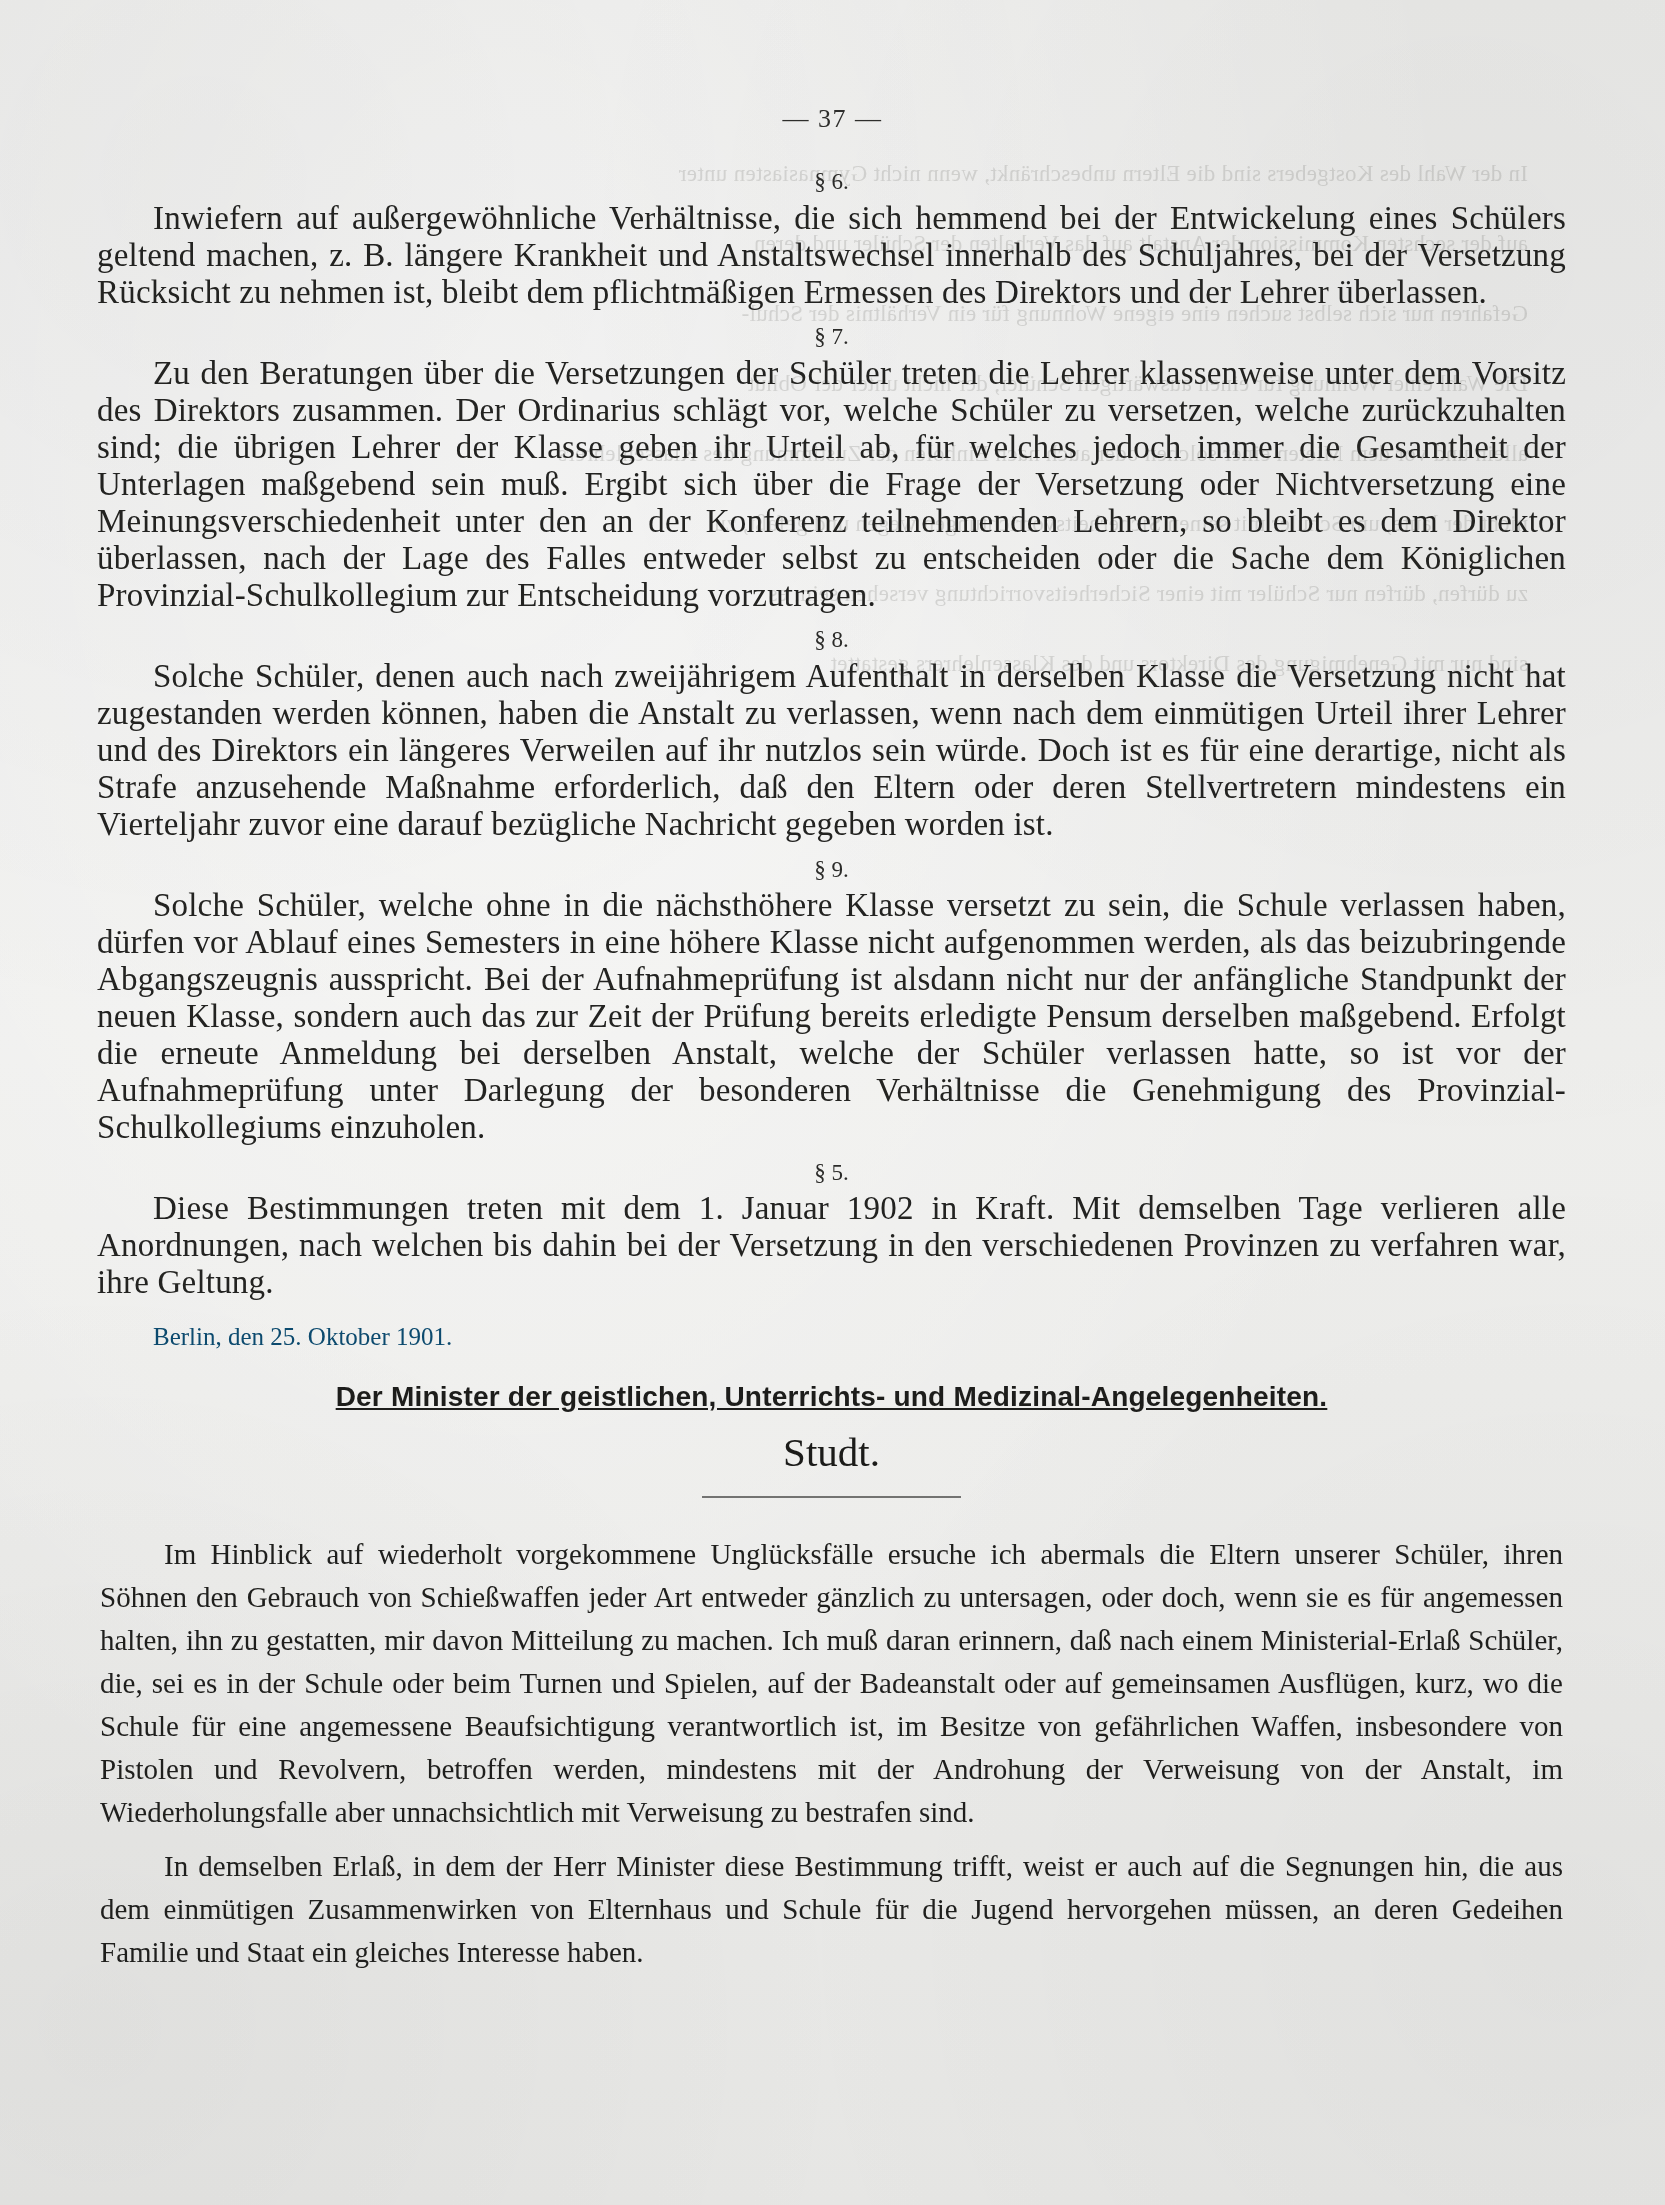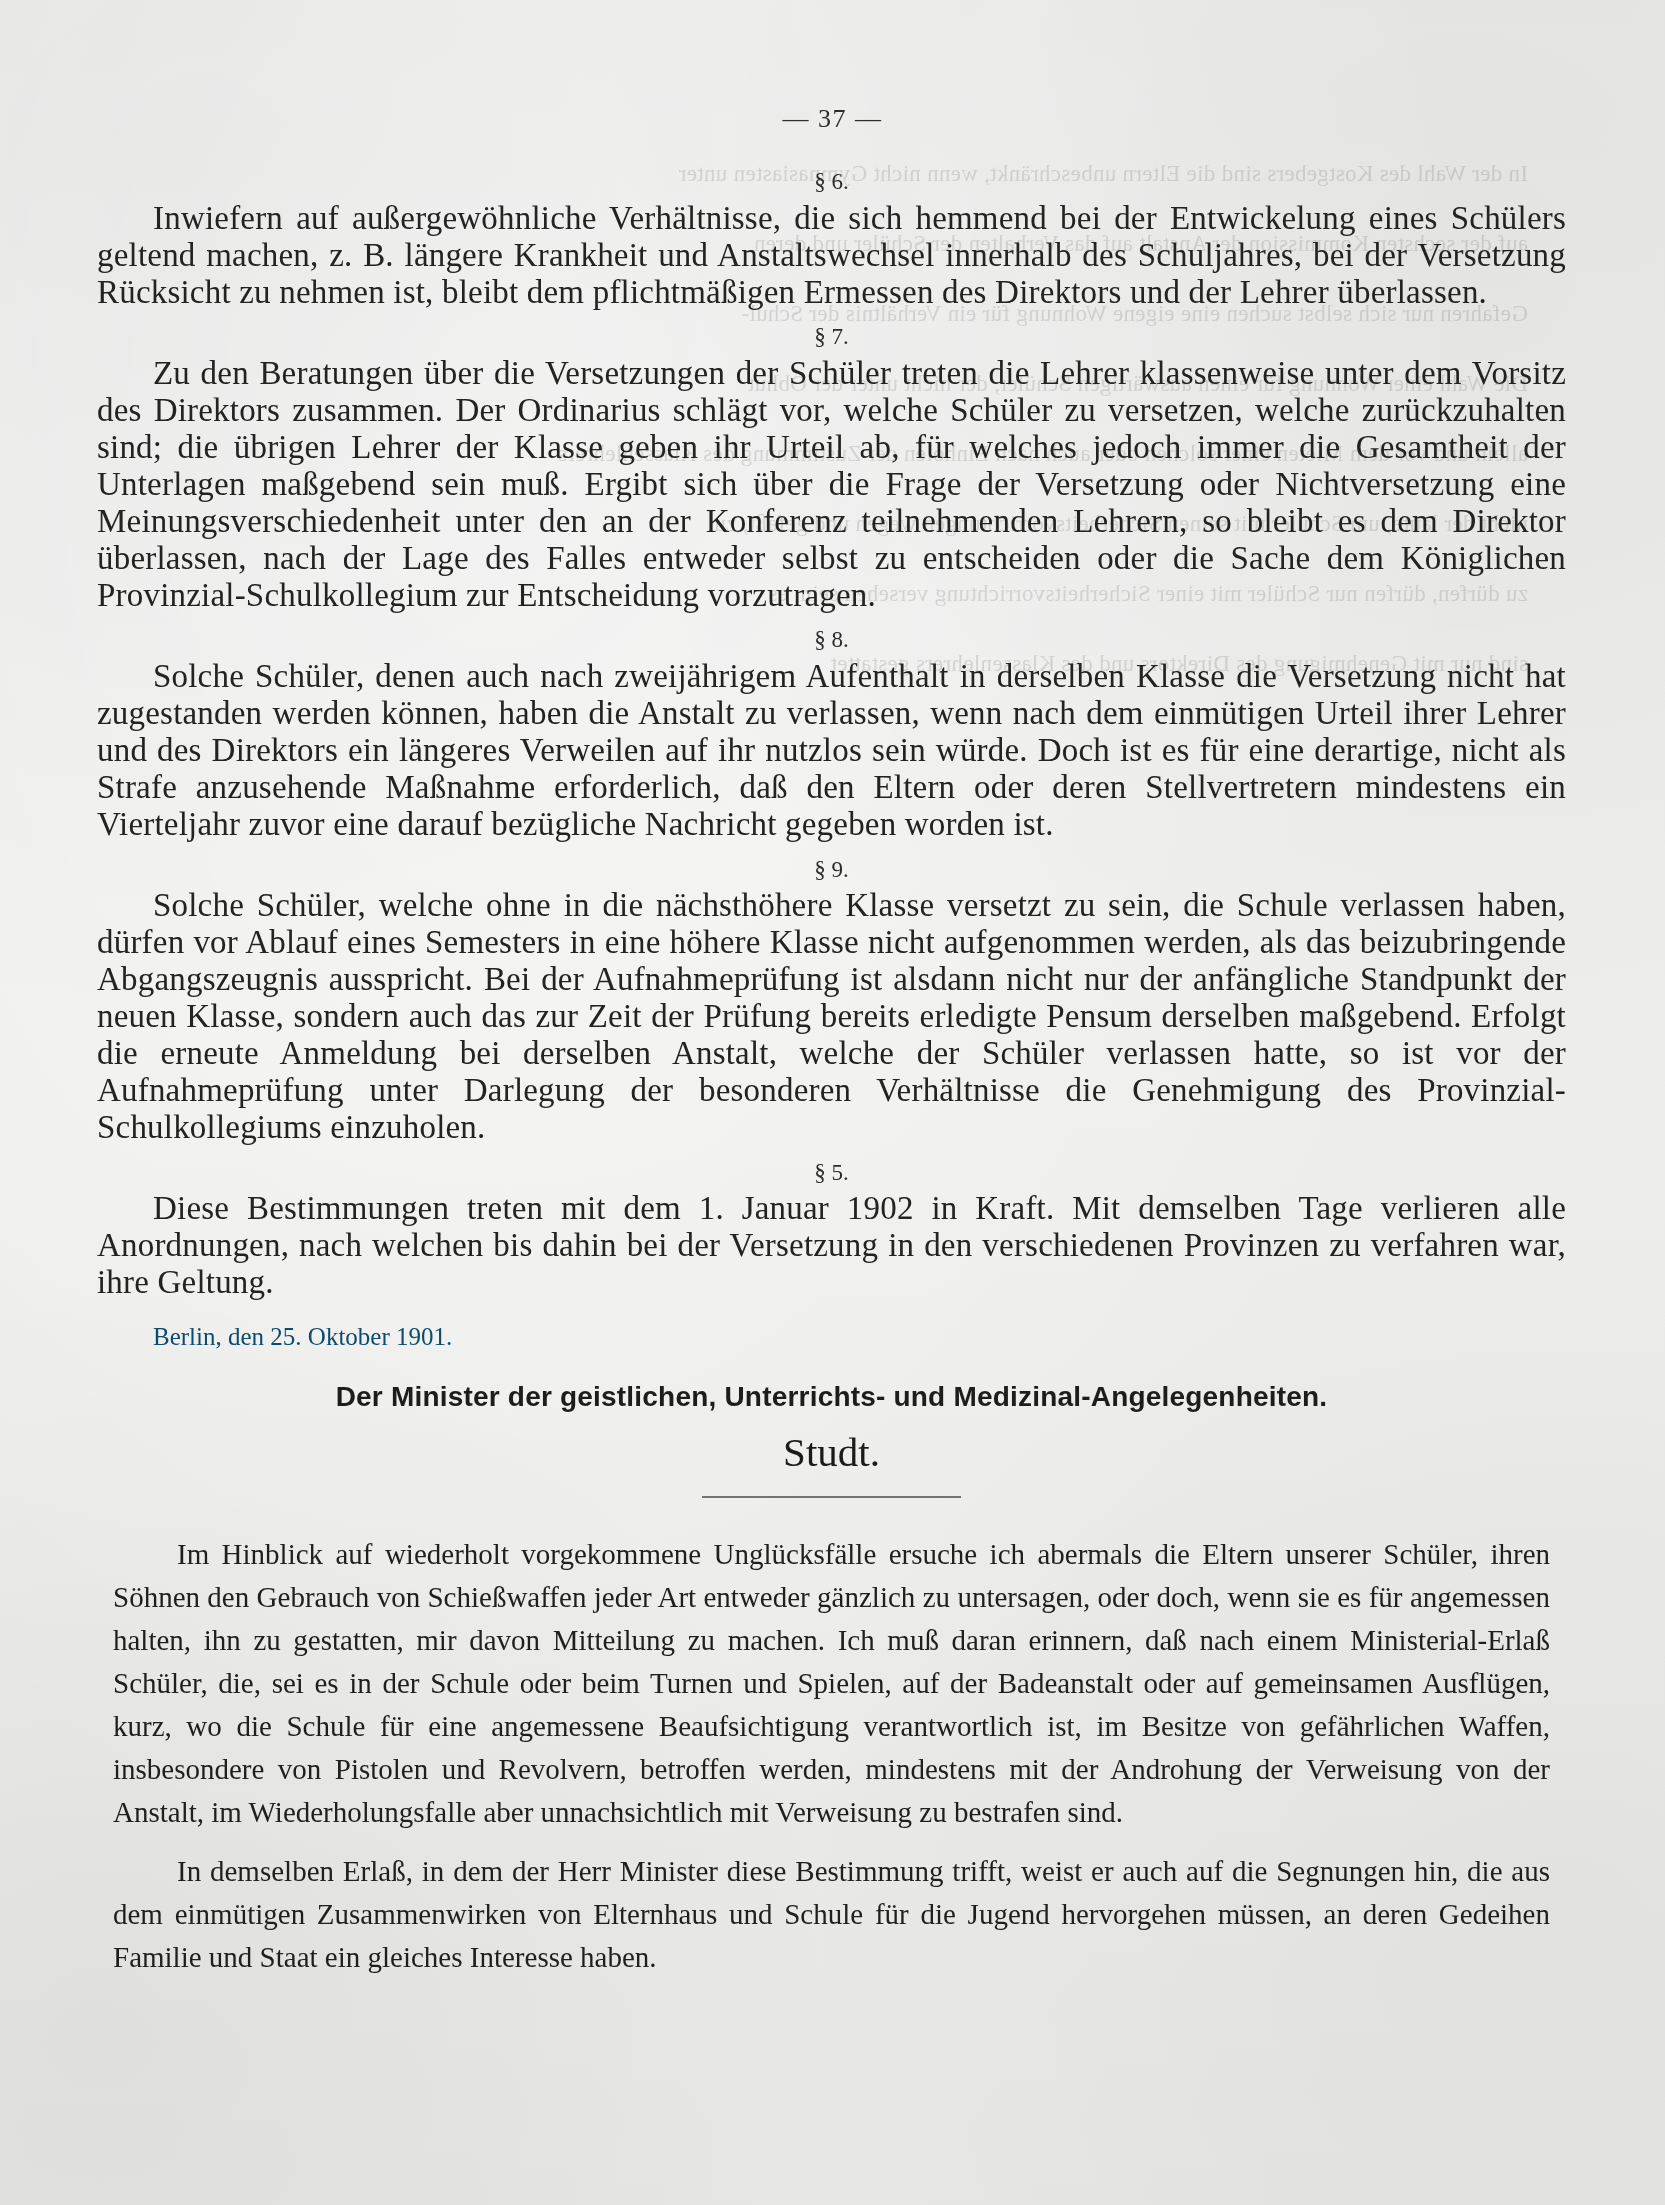--- a/index.html
+++ b/index.html
@@ -101,41 +101,42 @@
   }
 
   .signer {
     text-align: center;
     font-family: "Liberation Sans", sans-serif;
     font-weight: bold;
     font-size: 28px;
     color: #1d1d1b;
     margin: 26px 0 0 0;
     letter-spacing: 0.2px;
+    text-decoration: underline;
   }
   .signname {
     text-align: center;
     font-family: "Liberation Serif", serif;
     font-size: 41px;
     color: #1b1b19;
     margin: 15px 0 0 0;
   }
   .rule {
     width: 259px;
     height: 2.3px;
     background: #4a4a48;
     margin: 20px auto 0 auto;
     opacity: 0.75;
   }
 
   .part2 {
     margin-top: 35px;
   }
   p.tx2 {
-    margin: 16px;
+    margin: 3px;
     font-size: 29px;
     line-height: 43px;
     text-align: justify;
     text-indent: 64px;
     color: #1f1f1d;
   }
   p.tx2 + p.tx2 { margin-top: 10.6px; }
 
   .gap-s { height: 10.6px; }
 </style>

